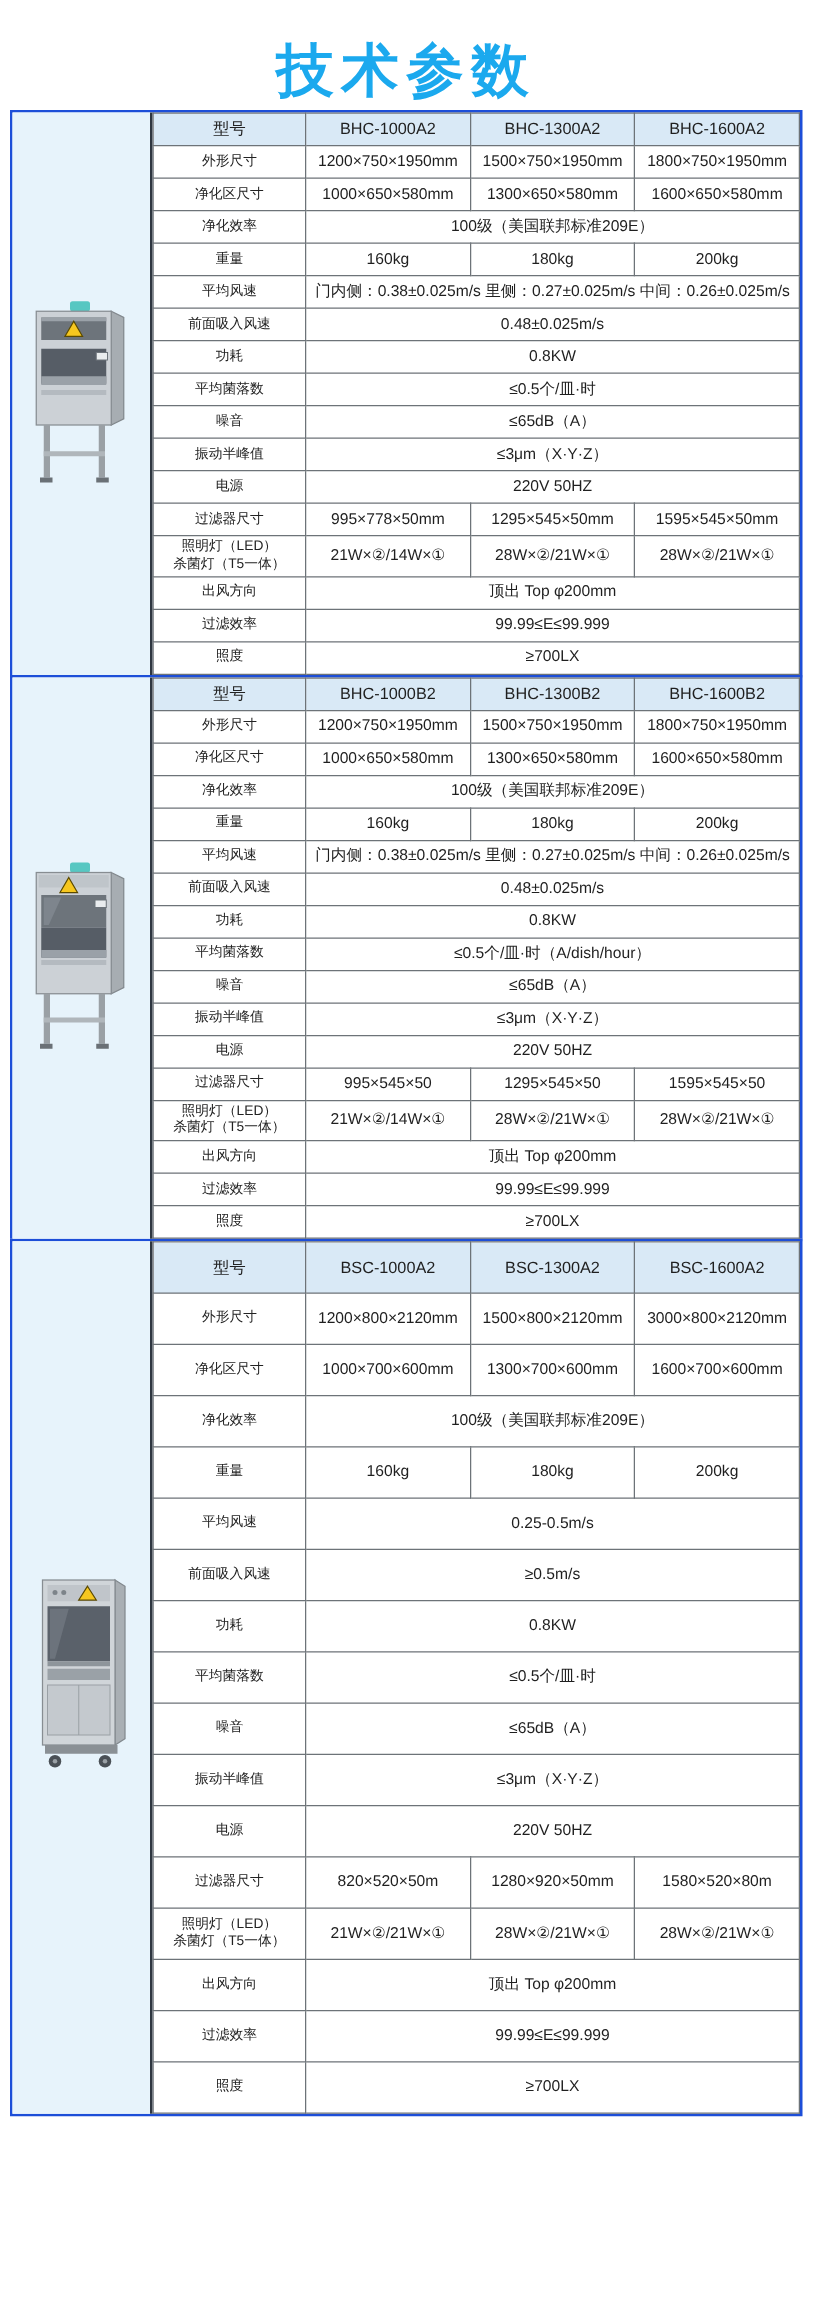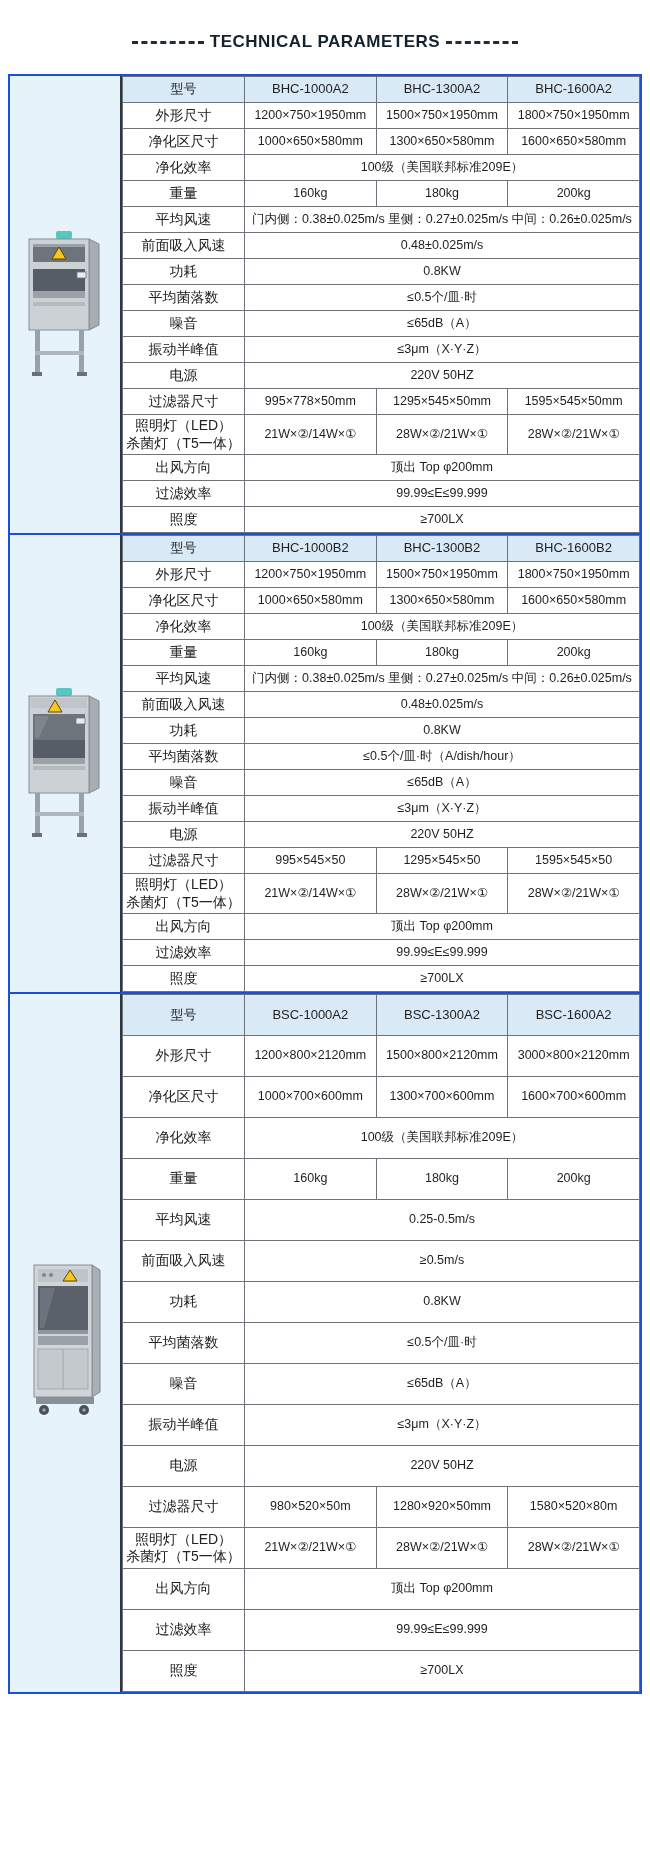--- a/index.html
+++ b/index.html
@@ -49,36 +49,32 @@
   .spec-table col.c-label { width:122px; }
   .spec-table td {
     border:1px solid #6d7378;
     text-align:center; vertical-align:middle;
     font-size:12.5px; line-height:1.25;
     padding:2px 3px;
     overflow:hidden;
   }
   .t12 td { height:21px; }
   .t3  td { height:36px; }
-  .spec-table .label-cell { font-size:14px; color:#222; }
+  .spec-table .label-cell { font-size:11px; color:#222; }
   .spec-table tr.model-row td { background:#d9e9f6; font-size:13px; }
 
   svg { display:block; }
 </style>
 </head>
 <body>
 
 <div class="page">
 
-
-  <div class="subtitle-row">
-    <span class="dash"></span>
-    <span class="subtitle-text">TECHNICAL PARAMETERS</span>
-    <span class="dash"></span>
-  </div>
+  <h1 class="title">技术参数</h1>
+
 
   <section class="spec-section">
     <div class="photo-col">
       <svg width="92" height="160" viewBox="0 0 92 160">
         <rect x="37" y="6" width="16" height="8" rx="2" fill="#57c7c2"></rect>
         <polygon points="70,14 80,19 80,100 70,105" fill="#a7adb2" stroke="#82888d" stroke-width="1"></polygon>
         <rect x="10" y="14" width="60" height="91" fill="#ccd1d6" stroke="#878d92" stroke-width="1"></rect>
         <rect x="14" y="19" width="52" height="18" fill="#6d747b"></rect>
         <rect x="14" y="19" width="52" height="3" fill="#9aa1a8"></rect>
         <polygon points="40,22 47,34 33,34" fill="#f6c71f" stroke="#5b4a00" stroke-width="1"></polygon>
@@ -385,21 +381,21 @@
           <tr>
             <td class="label-cell">振动半峰值</td>
             <td colspan="3">≤3μm（X·Y·Z）</td>
           </tr>
           <tr>
             <td class="label-cell">电源</td>
             <td colspan="3">220V 50HZ</td>
           </tr>
           <tr>
             <td class="label-cell">过滤器尺寸</td>
-            <td>980×520×50m</td>
+            <td>820×520×50m</td>
             <td>1280×920×50mm</td>
             <td>1580×520×80m</td>
           </tr>
           <tr>
             <td class="label-cell">
               <div>照明灯（LED）</div>
               <div>杀菌灯（T5一体）</div>
             </td>
             <td>21W×②/21W×①</td>
             <td>28W×②/21W×①</td>

